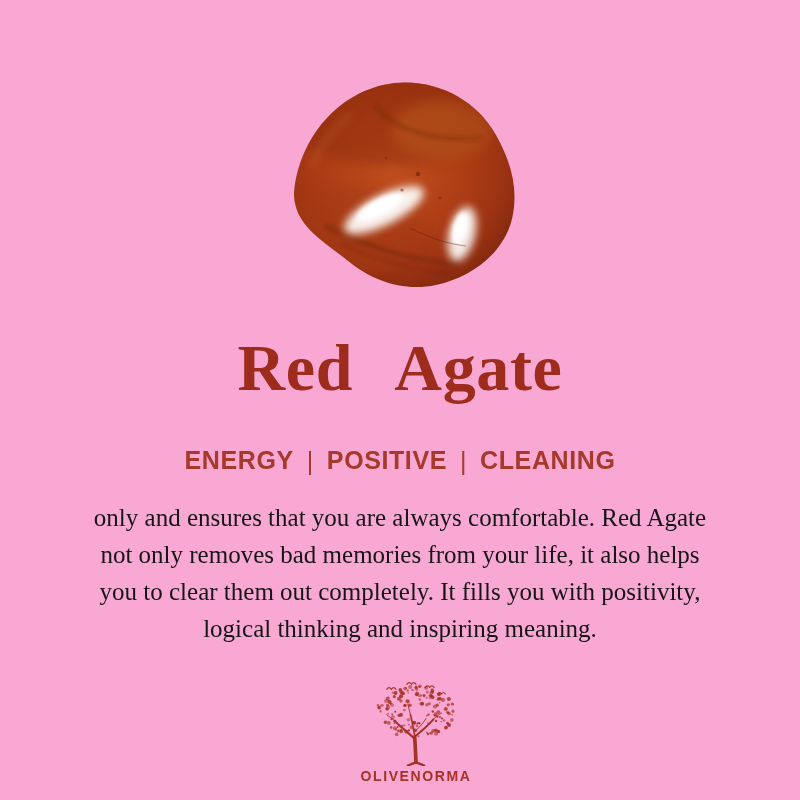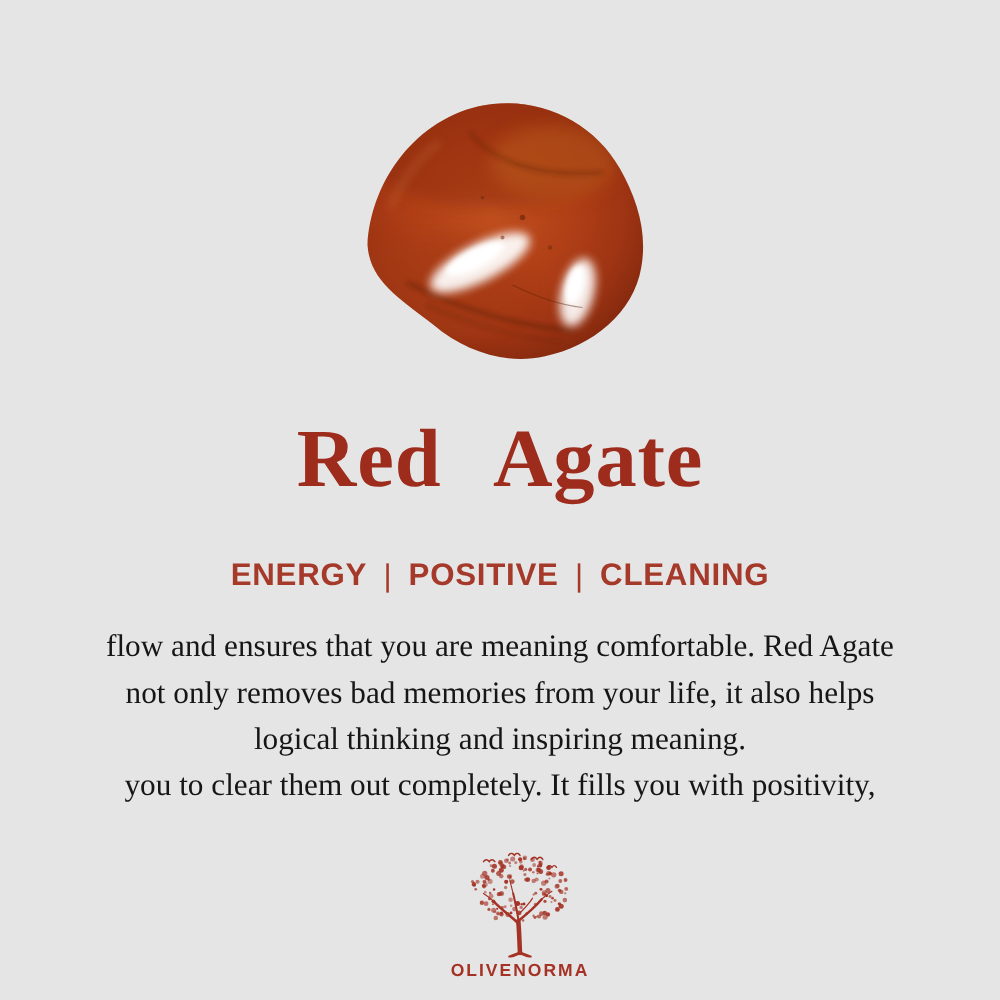--- a/index.html
+++ b/index.html
@@ -1,17 +1,17 @@
 <!DOCTYPE html>
 <html><head>
 <meta charset="utf-8">
 <style>
   html,body{margin:0;padding:0;background:#ffffff;}
   .card{
-    position:relative;width:800px;height:800px;background:#e5e5e5;
+    position:relative;width:800px;height:800px;background:#f9a8d4;
     overflow:hidden;font-family:"Liberation Serif",serif;
   }
   .stone{position:absolute;left:290px;top:78px;width:226px;height:212px;}
   .title{
     position:absolute;top:330px;left:0;width:100%;margin:0;
     text-align:center;font-family:"Liberation Serif",serif;font-weight:700;
     font-size:66px;line-height:1.15;color:#9e2c1c;word-spacing:0.42em;
     letter-spacing:0.01em;
   }
   .keywords{
@@ -81,24 +81,24 @@
     </svg>
   </div>
 
   <h1 class="title">Red Agate</h1>
 
   <div class="keywords">
     <span>ENERGY</span><span class="sep">|</span><span>POSITIVE</span><span class="sep">|</span><span>CLEANING</span>
   </div>
 
   <div class="desc">
-    <div>flow and ensures that you are meaning comfortable. Red Agate</div>
+    <div>only and ensures that you are always comfortable. Red Agate</div>
     <div>not only removes bad memories from your life, it also helps</div>
+    <div>you to clear them out completely. It fills you with positivity,</div>
     <div>logical thinking and inspiring meaning.</div>
-    <div>you to clear them out completely. It fills you with positivity,</div>
   </div>
 
   <div class="brand">
     <svg id="treeLogo" width="92" height="84" viewBox="0 0 100 92">
       <g stroke="#a43225" fill="none" stroke-linecap="round">
 
         <path d="M50 88 C49.5 80 49.5 72 48.5 60" stroke-width="4"></path>
         <path d="M48.5 62 C42 56 34 50 27 43" stroke-width="2.2"></path>
         <path d="M48.5 60 C56 54 63 48 69 41" stroke-width="2.2"></path>
         <path d="M48.5 58 C47 50 46 44 44 36" stroke-width="1.8"></path>

